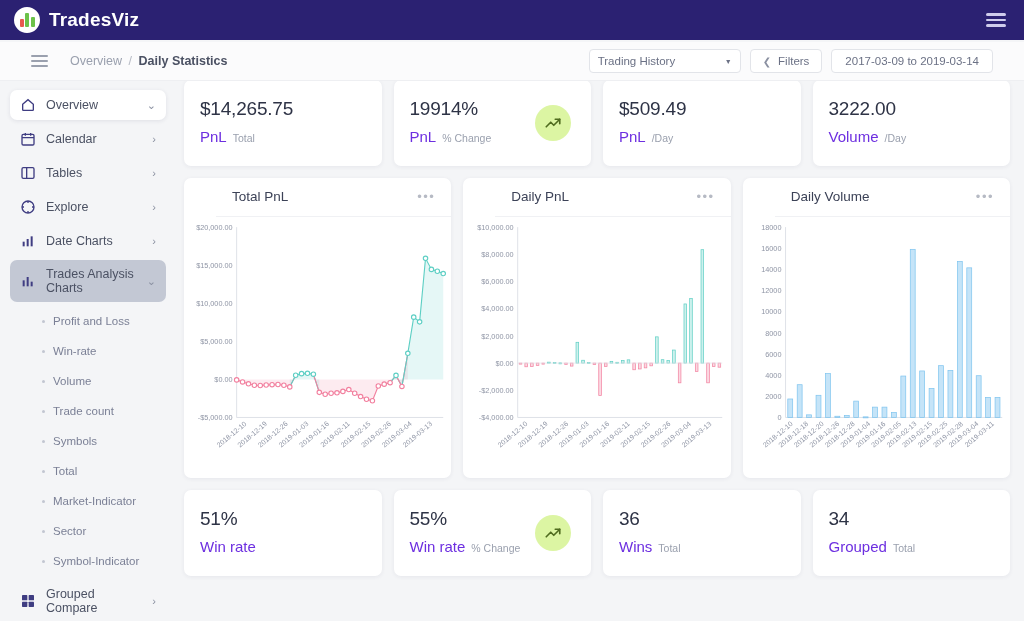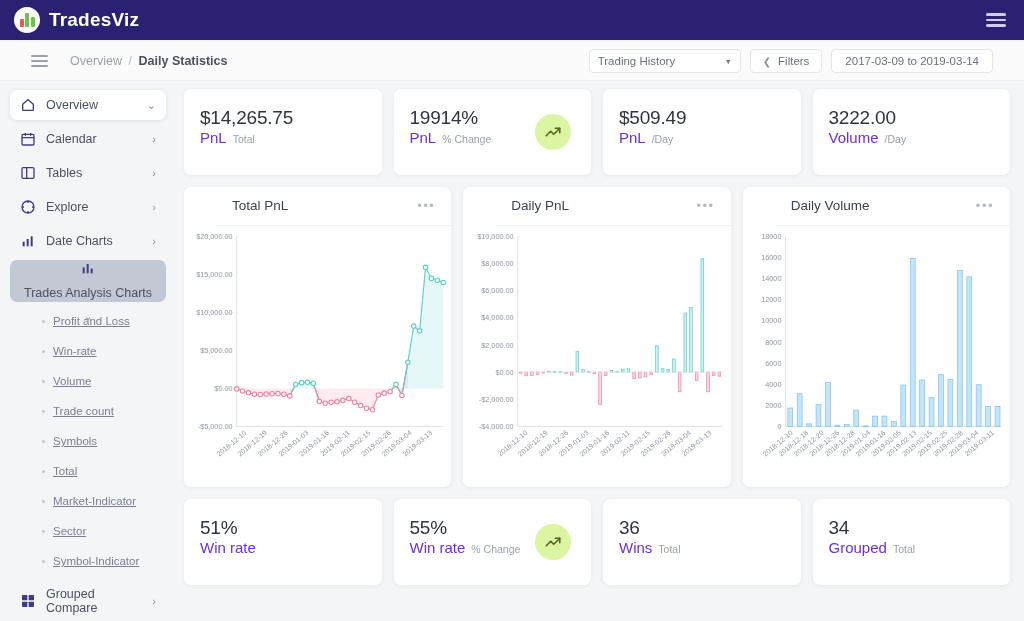--- a/index.html
+++ b/index.html
@@ -81,46 +81,46 @@
     overflow: hidden;
     z-index: 20;
   }
   .nav-item {
     display: flex; align-items: center; gap: 10px;
     height: 30px; padding: 0 10px; margin-bottom: 4px;
     border-radius: 7px; cursor: pointer;
     font-size: 12.5px; color: #4b5163;
   }
   .nav-item.active-white { background: #fff; box-shadow: 0 1px 4px rgba(40,40,80,.10); }
-  .nav-item.active-grey { background: #c3c8d4; flex-direction: column; }
+  .nav-item.active-grey { background: #c3c8d4; }
   .nav-item.two-line { height: 42px; align-items: center; }
   .nav-item .ico { width: 16px; height: 16px; flex: 0 0 16px; color: #3f3d82; display:flex; align-items:center; justify-content:center; }
   .nav-item .label { flex: 1; line-height: 1.15; }
   .nav-item .arrow { font-size: 11px; color: #8a90a1; }
   .nav-sub {
     display: flex; align-items: center; gap: 8px;
     height: 30px; padding-left: 32px; cursor: pointer;
-    font-size: 11.5px; color: #7b8096; text-decoration: underline;
+    font-size: 11.5px; color: #7b8096;
   }
   .nav-sub .dot { width: 3px; height: 3px; border-radius: 50%; background: #c2c6d1; flex: 0 0 3px; }
 
   
   .main {
-    position: absolute; top: 81px; left: 176px; width: 848px; height: 540px;
+    position: absolute; top: 72px; left: 176px; width: 848px; height: 540px;
     padding: 8px 14px 8px 8px;
     overflow: hidden;
   }
   .kpi-row { display: flex; gap: 12px; }
   .kpi-card {
     flex: 1; height: 86px; background: #fff; border-radius: 7px;
     box-shadow: 0 1px 4px rgba(40,40,80,.07);
     padding: 18px 16px; position: relative;
   }
   .kpi-value { font-size: 19px; color: #2f3murky; color: #2e3346; letter-spacing: -.2px; }
-  .kpi-sub { margin-top: 0; display: flex; align-items: baseline; gap: 6px; }
+  .kpi-sub { margin-top: 8px; display: flex; align-items: baseline; gap: 6px; }
   .kpi-name { font-size: 15px; color: #6d2fe0; font-weight: normal; }
   .kpi-unit { font-size: 10.5px; color: #9aa0ae; }
   .kpi-badge {
     position: absolute; right: 20px; top: 50%; transform: translateY(-50%);
     width: 36px; height: 36px; border-radius: 50%; background: #dcf5a3;
     display: flex; align-items: center; justify-content: center;
   }
   .kpi-badge svg { width: 18px; height: 18px; }
 
   .chart-row { display: flex; gap: 12px; margin-top: 12px; }

